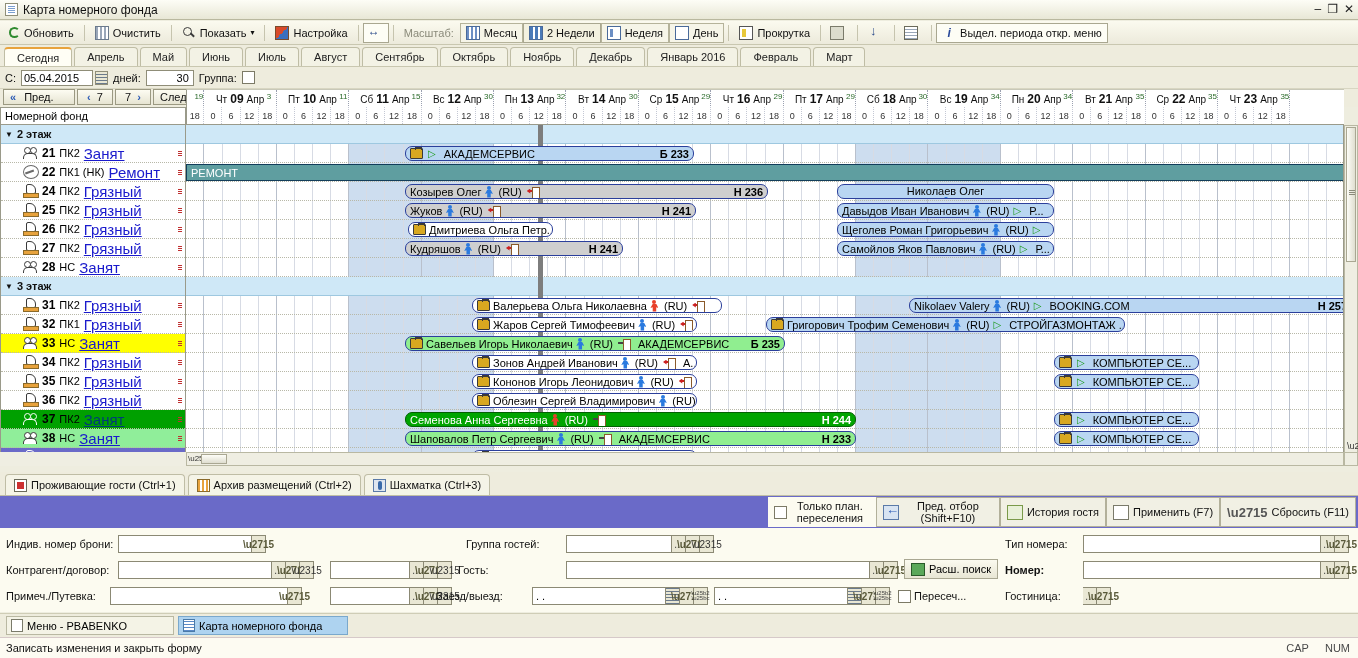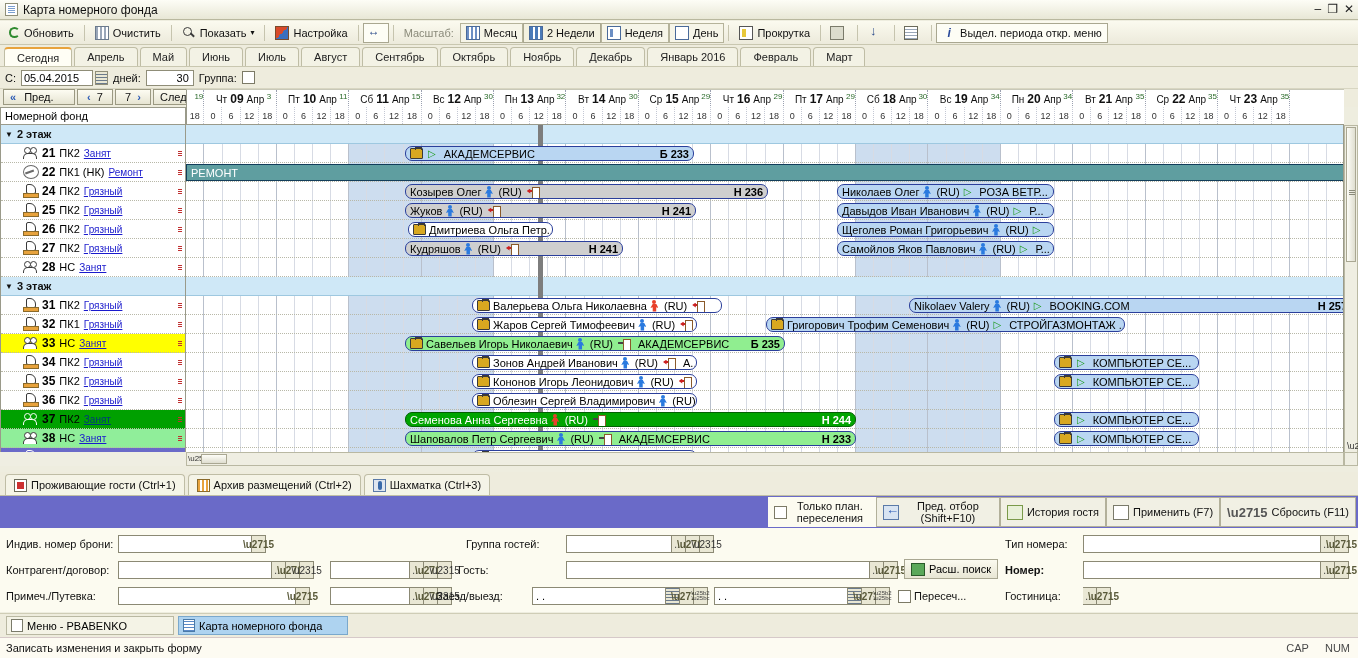--- a/index.html
+++ b/index.html
@@ -122,21 +122,21 @@
      border:1px solid #9a9a8a;display:flex;align-items:center;padding-left:4px;font-size:11px;}
   .leftlist{position:absolute;left:0;top:125px;width:186px;height:330px;background:#fff;
      border-left:1px solid #9a9a8a;border-right:1px solid #9a9a8a;border-bottom:1px solid #9a9a8a;overflow:hidden;}
   .rowL{height:19px;display:flex;align-items:center;border-bottom:1px dotted #b8b8a8;
      font-size:11px;white-space:nowrap;padding-left:4px;}
   .rowL.floor{background:#cfe8f7;font-weight:bold;color:#111;border-bottom:1px solid #9ec8e0;}
   .rowL .tri{font-size:8px;margin-right:4px;color:#111;}
   .rowL .rico{width:16px;height:14px;margin-right:3px;flex:0 0 auto;position:relative;display:inline-block;}
   .rnum{font-weight:bold;font-size:12px;color:#000;margin-right:4px;}
   .rtype{font-size:11px;color:#000;margin-right:4px;}
-  .rstat{font-size:10px;color:#1a1acc;text-decoration:underline;}
+  .rstat{font-size:15px;color:#1a1acc;text-decoration:underline;}
   .rowL.sel-yellow{background:#ffff00;}
   .rowL.sel-green{background:#00a000;}
   .rowL.sel-green .rstat{color:#003a7a;}
   .rowL.sel-lgreen{background:#90ee9a;}
   .rowL.sel-blue{background:#6a6ac8;}
   .rowL.sel-blue .rnum,.rowL.sel-blue .rtype{color:#fff;}
   .rowL.sel-blue .rstat{color:#fff;}
   .mark{position:absolute;right:3px;width:4px;height:6px;
     background:repeating-linear-gradient(0deg,#c03030 0 1px,transparent 1px 2px);}
 
@@ -816,21 +816,21 @@
         <span class="bico y"></span>
         <span>Дмитриева Ольга Петр...</span>
       </div>
       <div class="bar grey" style="left: 219px; width: 218px; top: 116px;">
         <span>Кудряшов</span>
         <span class="pers"></span>
         <span class="ru">(RU)</span>
         <span class="arr"></span>
         <span class="num">Н 241</span>
       </div>
-      <div class="bar blue" style="left: 651px; width: 217px; top: 59px;">
+      <div class="bar blue" style="left: 651px; width: 217px; top: 59px; flex-direction: column;">
         <span>Николаев Олег</span>
         <span class="pers"></span>
         <span class="ru">(RU)</span>
         <span class="tri">▷</span>
         <span class="org">РОЗА ВЕТР...</span>
       </div>
       <div class="bar blue" style="left: 651px; width: 217px; top: 78px;">
         <span>Давыдов Иван Иванович</span>
         <span class="pers"></span>
         <span class="ru">(RU)</span>
@@ -1050,21 +1050,21 @@
       <span>Расш. поиск</span>
     </div>
     <div class="frow" style="left:1005px;top:32px">
       <span class="flabel" style="width:78px;font-weight:bold">Номер:</span>
       <div class="finput" style="width:238px"></div>
       <div class="fbtn">...</div>
       <div class="fbtn x">\u2715</div>
     </div>
 
     <div class="frow" style="left:6px;top:58px">
-      <span class="flabel" style="width:112px">Примеч./Путевка:</span>
+      <span class="flabel" style="width:104px">Примеч./Путевка:</span>
       <div class="finput" style="width:178px"></div>
       <div class="fbtn x">\u2715</div>
     </div>
     <div class="frow" style="left:330px;top:58px">
       <div class="finput" style="width:80px"></div>
       <div class="fbtn">...</div>
       <div class="fbtn x">\u2715</div>
       <div class="fbtn q">\u2315</div>
     </div>
     <div class="frow" style="left:436px;top:58px">

